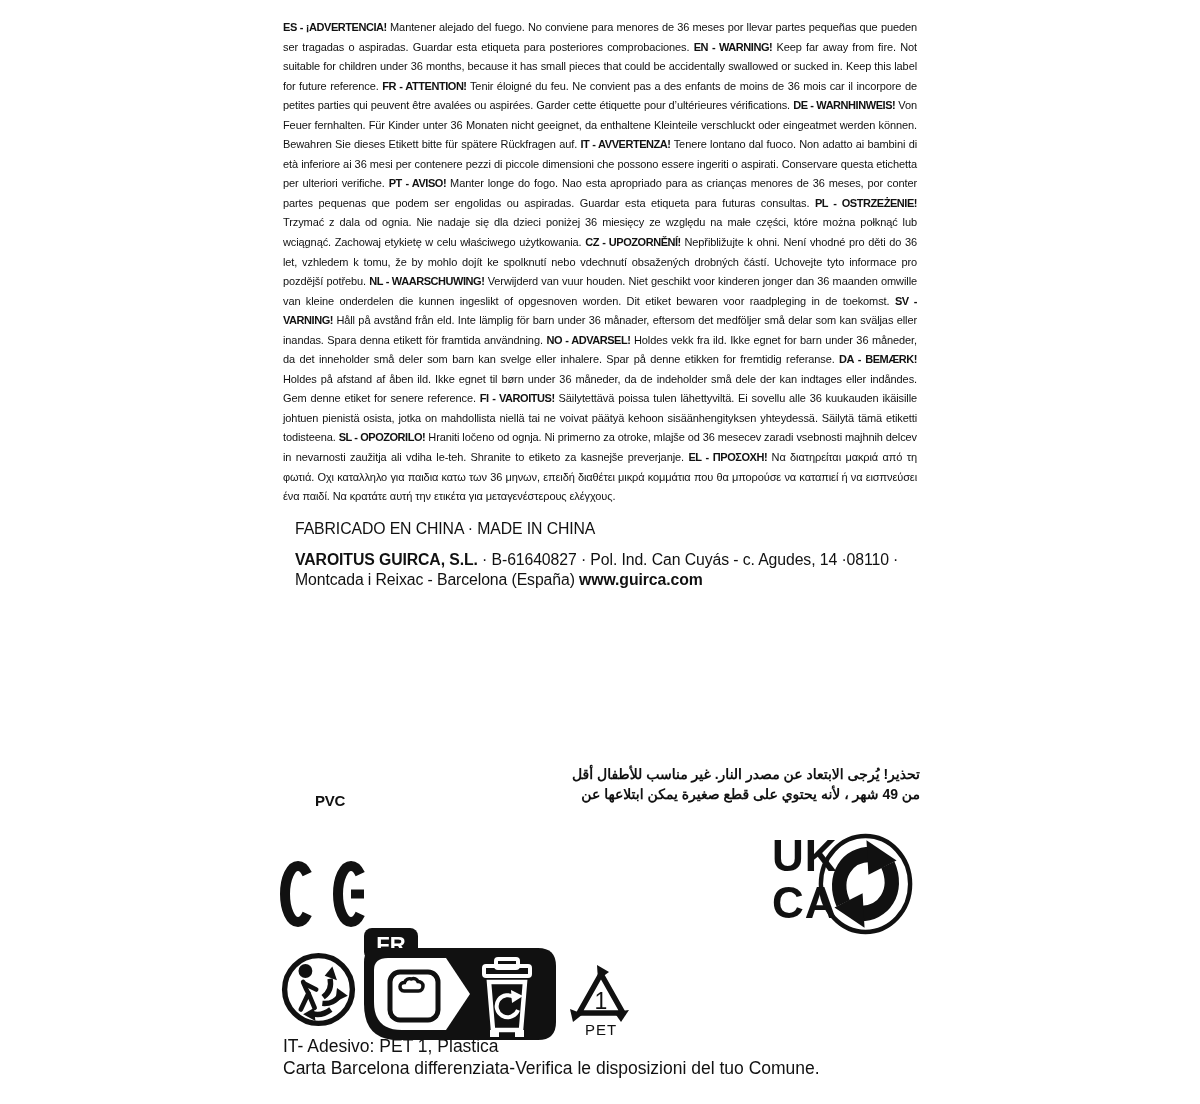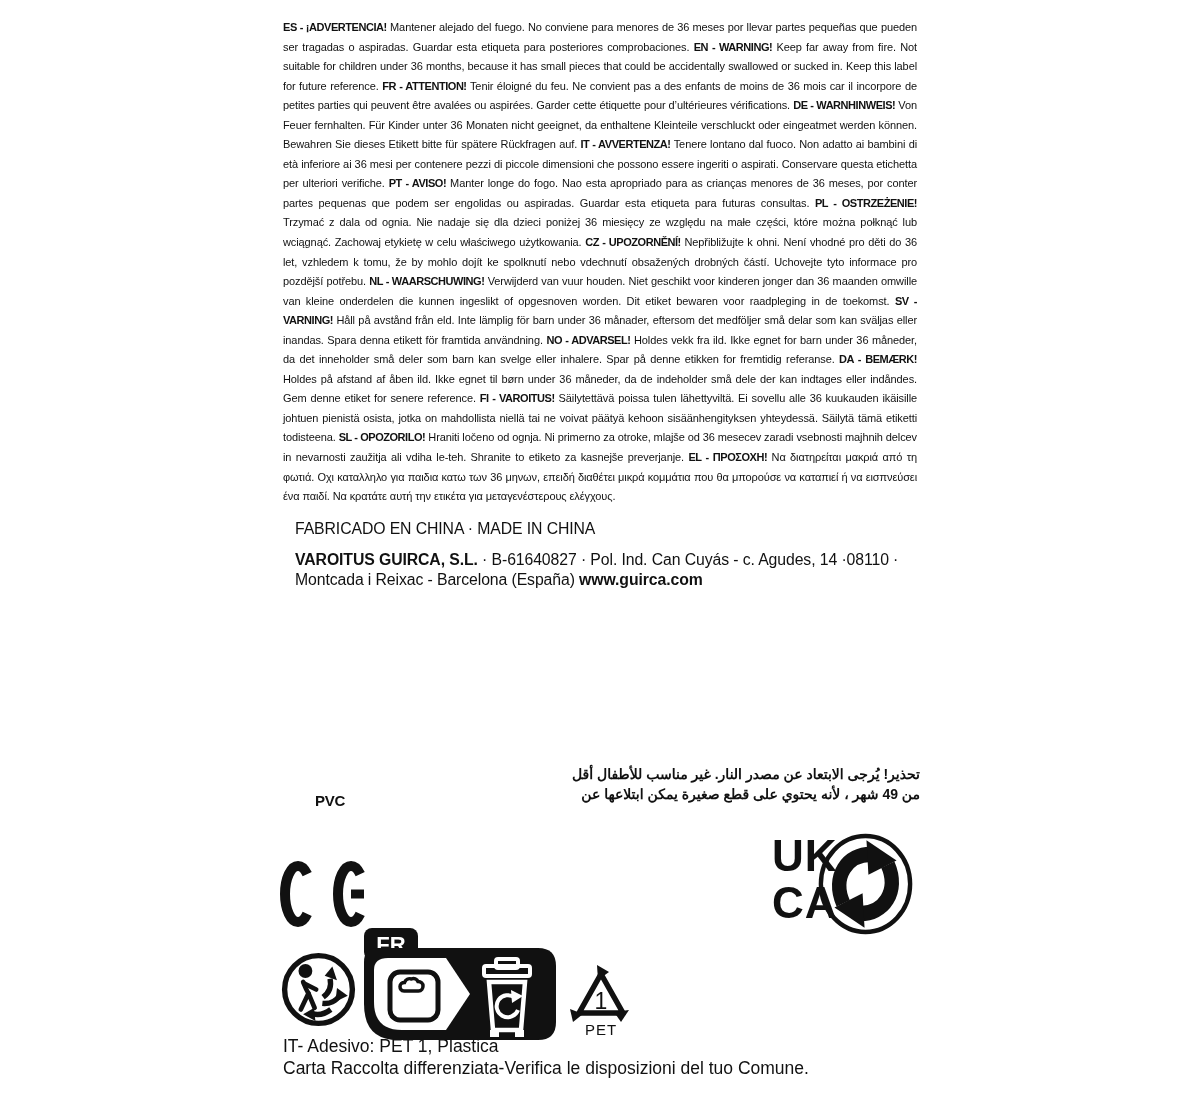--- a/index.html
+++ b/index.html
@@ -95,16 +95,16 @@
     <path d="M32 10 L54 49 H10 Z" fill="none" stroke="#111" stroke-width="5.5" stroke-linejoin="round"></path>
     <polygon points="28,1 40,8 29,16" fill="#111"></polygon>
     <polygon points="60,46 52,58 45,48" fill="#111"></polygon>
     <polygon points="4,58 1,45 14,50" fill="#111"></polygon>
     <text x="32" y="45" font-size="23" text-anchor="middle" fill="#111">1</text>
     <text x="32" y="71" font-size="15" text-anchor="middle" fill="#111" letter-spacing="1">PET</text>
   </svg>
 
   <div class="footer">
     <div>IT- Adesivo: PET 1, Plastica</div>
-    <div>Carta Raccolta differenziata-Verifica le disposizioni del tuo Comune.</div>
+    <div>Carta Barcelona differenziata-Verifica le disposizioni del tuo Comune.</div>
   </div>
 
 </div>
 
 </body></html>

